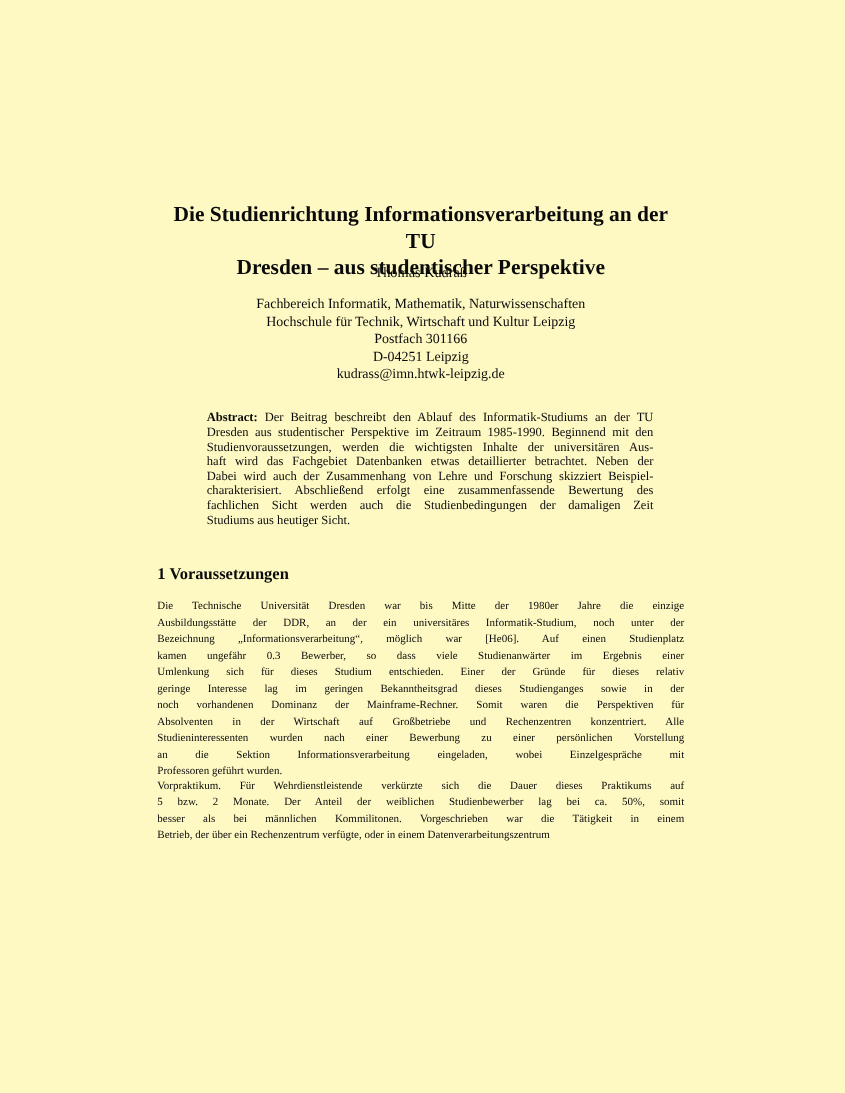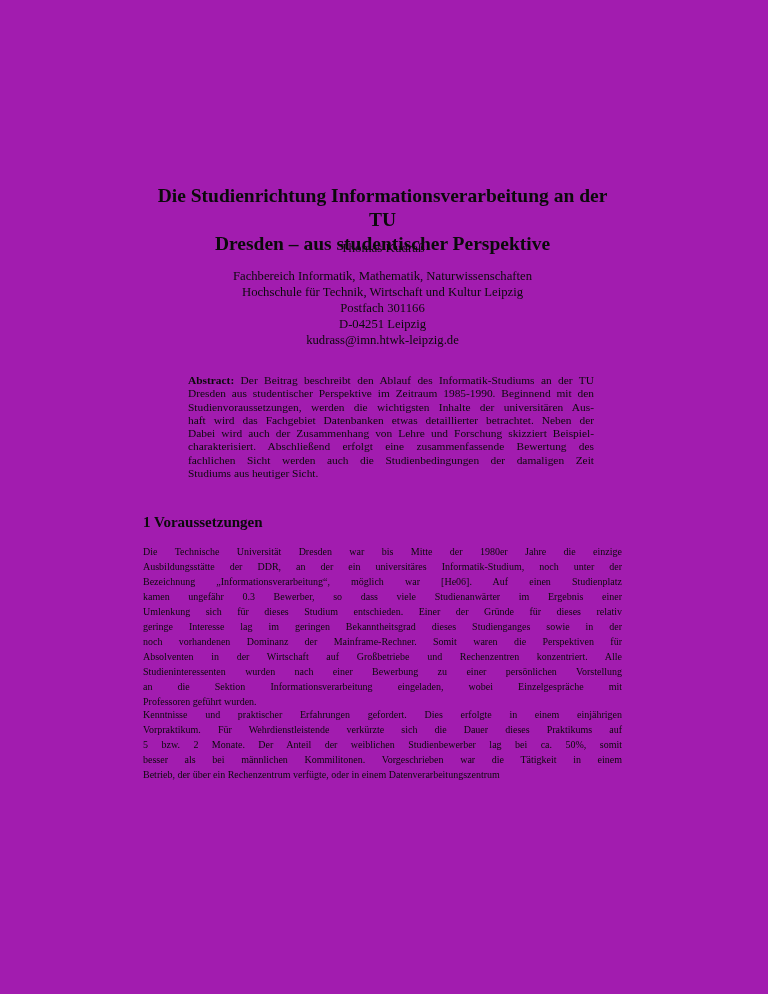--- a/index.html
+++ b/index.html
@@ -4,21 +4,21 @@
 <style>
   html, body {
     margin: 0;
     padding: 0;
     background: #ffffff;
   }
   .page {
     position: relative;
     width: 768px;
     height: 994px;
-    background: #a21caf;
+    background: #fef9c3;
     color: #0a0a0a;
     font-family: "Liberation Serif", "DejaVu Serif", serif;
     overflow: hidden;
   }
   .block {
     position: absolute;
     left: 143px;
     width: 479px;
   }
   .title {
@@ -123,20 +123,19 @@
       <div class="line">Umlenkung sich für dieses Studium entschieden. Einer der Gründe für dieses relativ</div>
       <div class="line">geringe Interesse lag im geringen Bekanntheitsgrad dieses Studienganges sowie in der</div>
       <div class="line">noch vorhandenen Dominanz der Mainframe-Rechner. Somit waren die Perspektiven für</div>
       <div class="line">Absolventen in der Wirtschaft auf Großbetriebe und Rechenzentren konzentriert. Alle</div>
       <div class="line">Studieninteressenten wurden nach einer Bewerbung zu einer persönlichen Vorstellung</div>
       <div class="line">an die Sektion Informationsverarbeitung eingeladen, wobei Einzelgespräche mit</div>
       <div class="line lastline">Professoren geführt wurden.</div>
     </div>
 
   <div class="block para p2">
-      <div class="line">Kenntnisse und praktischer Erfahrungen gefordert. Dies erfolgte in einem einjährigen</div>
       <div class="line">Vorpraktikum. Für Wehrdienstleistende verkürzte sich die Dauer dieses Praktikums auf</div>
       <div class="line">5 bzw. 2 Monate. Der Anteil der weiblichen Studienbewerber lag bei ca. 50%, somit</div>
       <div class="line">besser als bei männlichen Kommilitonen. Vorgeschrieben war die Tätigkeit in einem</div>
       <div class="line lastline">Betrieb, der über ein Rechenzentrum verfügte, oder in einem Datenverarbeitungszentrum</div>
     </div>
 
 </div>
 
 </body></html>

